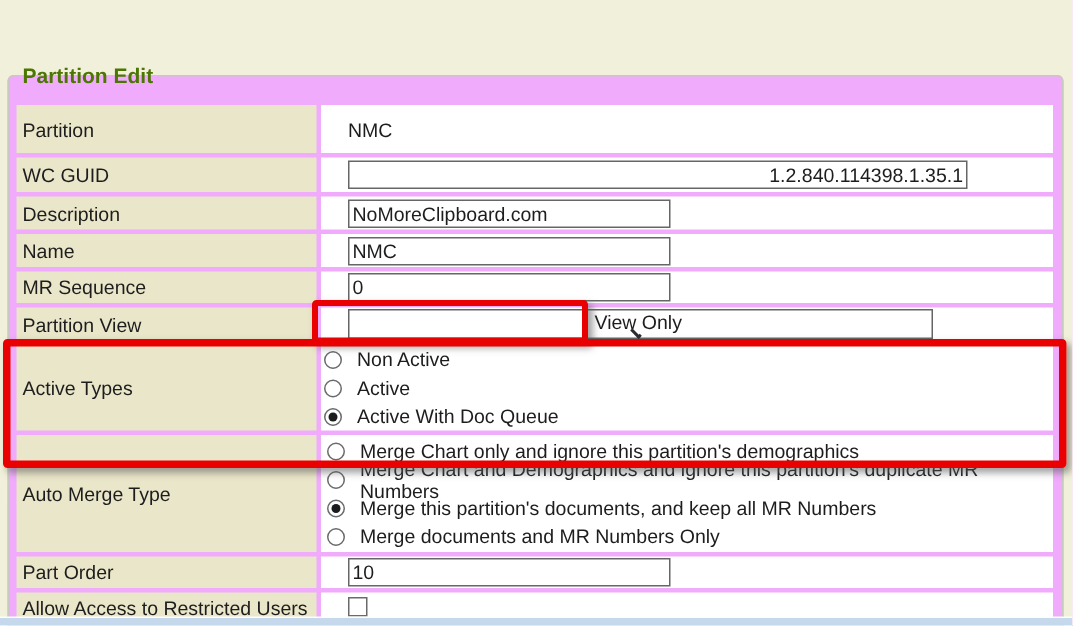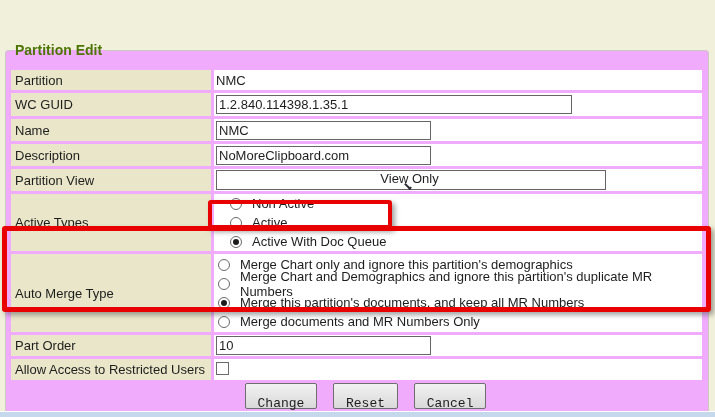--- a/index.html
+++ b/index.html
@@ -13,29 +13,29 @@
     margin-top:40px;
   }
   legend.panel-title {
     font-size:14px; font-weight:bold; color:#4c7504;
     margin-left:4px; padding:0 3px; line-height:17px;
   }
 
   table.form { border-collapse:separate; border-spacing:3px; width:697px; margin:8px 0 0 0; table-layout:fixed; }
   td { vertical-align:middle; font-size:13px; color:#1d1d1d; }
   td.lbl { background:#eae6c9; padding:0 2px 0 4px; }
-  td.val { background:#ffffff; padding:1px 2px; }
+  td.val { background:#ffffff; padding:1px 18px; }
   td.btnrow { background:transparent; text-align:center; padding-left:18px; }
 
   input.txt {
     height:19px; border:1px solid #666666; background:#ffffff;
     font-family:"Liberation Sans", sans-serif; font-size:13px; color:#1d1d1d;
     padding:0 2px; display:block;
   }
-  .w-short { width:215px; } .w-guid { width:356px; }
+  .w-short { width:215px; } .w-guid { width:413px;text-align:right; }
 
   .selectbox {
     width:390px; height:20px; border:1px solid #646464; background:#ffffff;
     display:flex; align-items:center; justify-content:space-between; padding:0 6px 0 3px;
     font-size:13px; color:#1d1d1d; cursor:default;flex-direction:column;
   }
   .chev { width:8px; height:8px; border-right:2px solid #2b2b33; border-bottom:2px solid #2b2b33;
     transform:rotate(45deg) translate(-1px,-1px); margin-right:4px; }
 
   .radio-line { display:flex; align-items:center; height:19px; padding-left:2px; }
@@ -69,59 +69,65 @@
     <legend class="panel-title">Partition Edit</legend>
 
     <table class="form">
       <colgroup>
           <col style="width:200px">
           <col>
         </colgroup>
 
       <tbody>
           <tr>
-        <td class="lbl" style="height:20px">Partition</td>
+        <td class="lbl" style="height:32px">Partition</td>
         <td class="val">NMC</td>
       </tr>
 
       <tr>
         <td class="lbl" style="height:23px">WC GUID</td>
         <td class="val">
               <input class="txt w-guid" value="1.2.840.114398.1.35.1" style="">
             </td>
       </tr>
 
       <tr>
+        <td class="lbl" style="height:22px">Description</td>
+        <td class="val">
+              <input class="txt w-short" value="NoMoreClipboard.com" style="">
+            </td>
+      </tr>
+
+      <tr>
         <td class="lbl" style="height:22px">Name</td>
         <td class="val">
               <input class="txt w-short" value="NMC" style="">
             </td>
       </tr>
 
       <tr>
-        <td class="lbl" style="height:22px">Description</td>
+        <td class="lbl" style="height:19px">MR Sequence</td>
         <td class="val">
-              <input class="txt w-short" value="NoMoreClipboard.com" style="">
+              <input class="txt w-short" value="0" style="">
             </td>
       </tr>
-
 
       <tr>
         <td class="lbl" style="height:19px">Partition View</td>
         <td class="val">
           <div class="selectbox">
             <span>View Only</span>
             <span class="chev"></span>
           </div>
         </td>
       </tr>
 
       <tr>
         <td class="lbl" style="height:57px">Active Types</td>
-        <td class="val" style="padding:0 14px;">
+        <td class="val" style="padding:0 0;">
           <div class="radio-line">
             <span class="radio"></span>
             <span>Non Active</span>
           </div>
           <div class="radio-line">
             <span class="radio"></span>
             <span>Active</span>
           </div>
           <div class="radio-line">
             <span class="radio checked"></span>

